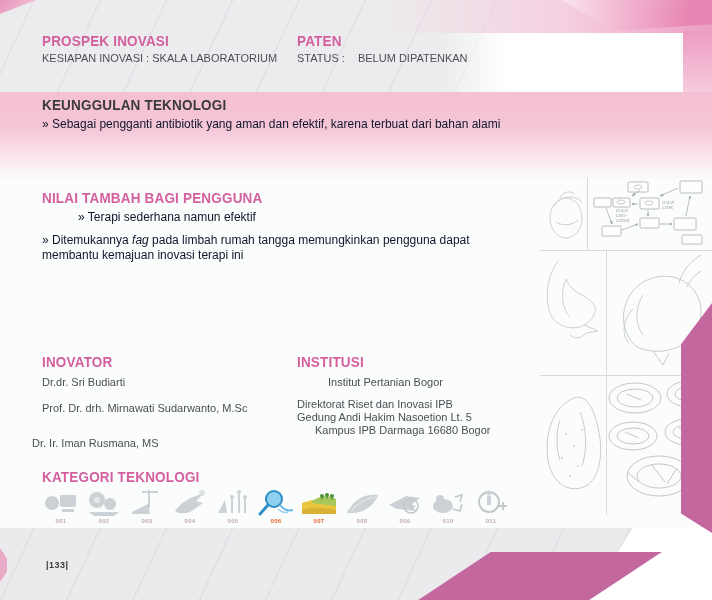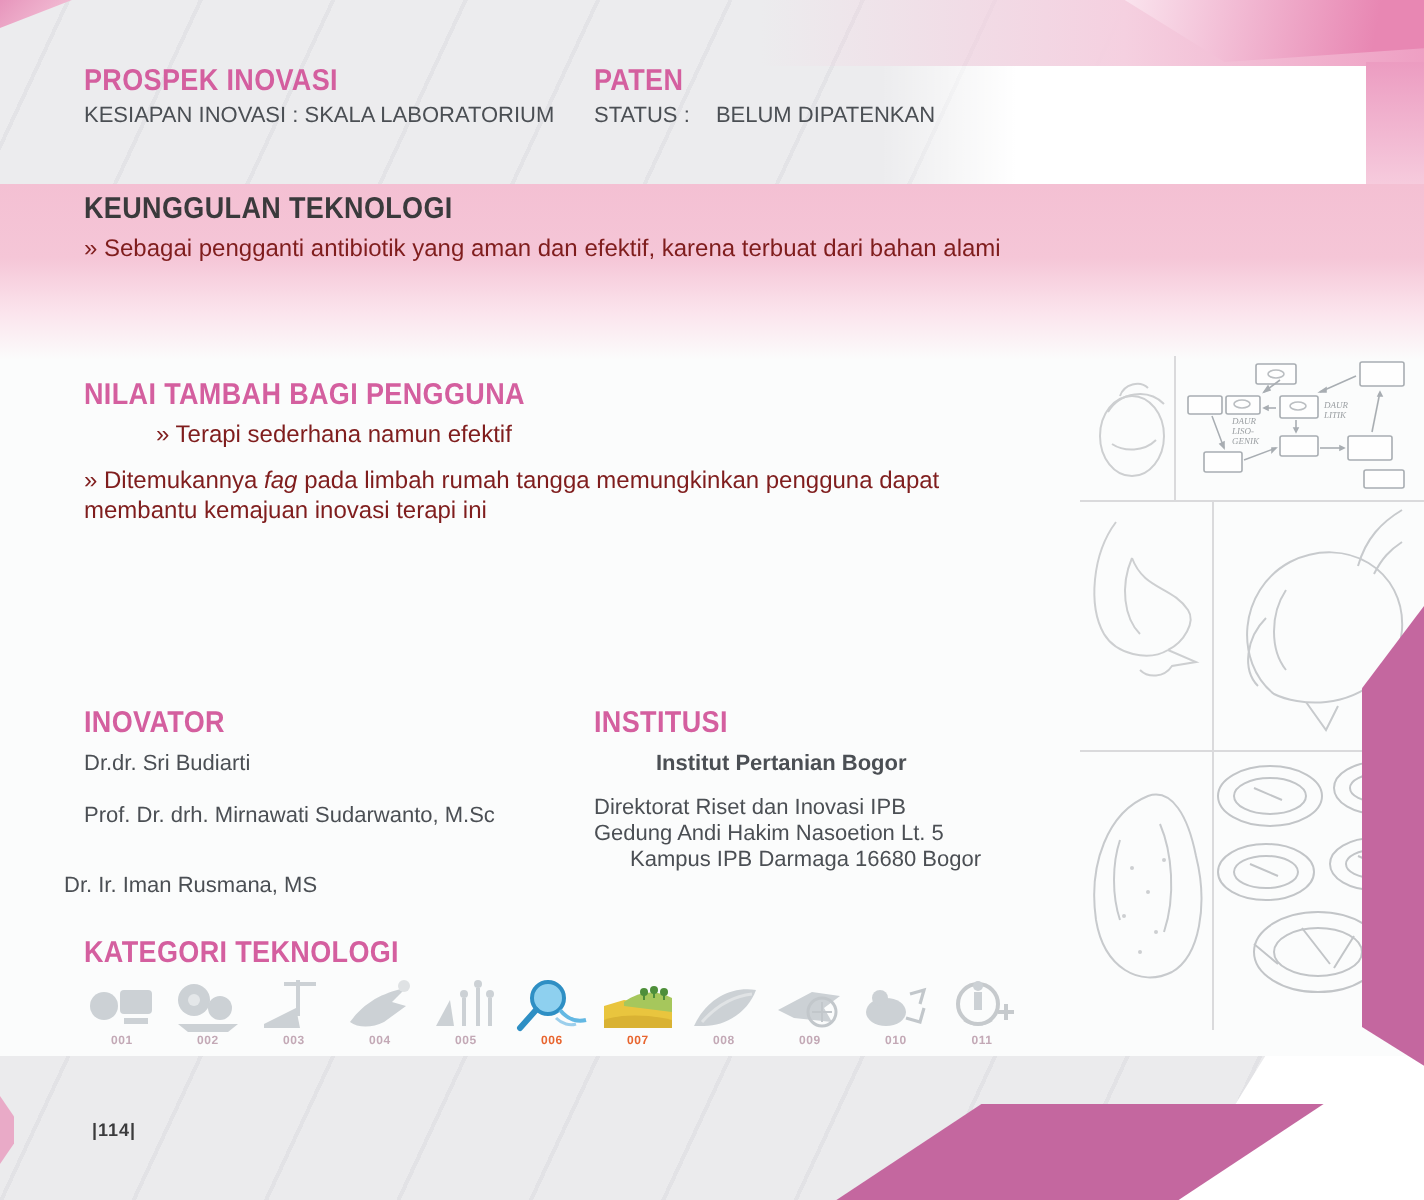--- a/index.html
+++ b/index.html
@@ -41,24 +41,24 @@
   .left-sliver{left:0;top:548px;width:7px;height:34px;background:#e9aac7;
     clip-path:polygon(0 0,100% 30%,100% 70%,0 100%);}
   .watermark{left:540px;top:462px;width:172px;
     font-size:78px;font-weight:700;letter-spacing:-3px;color:#c4679f;line-height:1;}
   
   .h-pink{color:#d45f9f;font-weight:700;font-size:15px;letter-spacing:.2px;
     transform:scaleX(.9);transform-origin:left;white-space:nowrap;}
   .h-dark{color:#3a3a3c;font-weight:700;font-size:15px;letter-spacing:.2px;
     transform:scaleX(.9);transform-origin:left;white-space:nowrap;}
   .body-txt{color:#4b4f54;font-size:11px;line-height:14px;white-space:nowrap;}
-  .bullet{color:#7f1d1d;font-size:12px;line-height:15px;}
+  .bullet{color:#0f172a;font-size:12px;line-height:15px;}
   .wrap2{width:470px;white-space:normal;}
   .it{font-style:italic;}
-  .bold{font-weight:700;padding-left:31px;}
+  .bold{font-weight:400;padding-left:31px;}
   .pagenum{color:#3b3b3d;font-size:9px;font-weight:700;letter-spacing:.5px;}
   
   .gridline{background:#dadadc;}
   .sketch{opacity:.85;}
   
   .cat{position:absolute;width:42px;text-align:center;}
   .cat svg{display:block;margin:0 auto;}
   .catnum{display:block;margin-top:2px;font-size:6px;font-weight:700;color:#c3a9b6;letter-spacing:.3px;}
   .catnum.active{color:#e8652f;}
 </style>
@@ -325,15 +325,15 @@
       <path d="M27 18h8M31 14v8" stroke="#c6cacd" stroke-width="2"></path>
       <path d="M10 22c4 3 10 3 14 0" stroke="#c6cacd" stroke-width="1.2" fill="none"></path>
     </svg>
     <span class="catnum">011</span>
   </div>
 
   <div class="abs rightshape"></div>
   <div class="abs diagband"></div>
   <div class="abs left-sliver"></div>
 
-  <div class="abs pagenum" style="left:46px;top:560px;">|114|</div>
+  <div class="abs pagenum" style="left:46px;top:560px;">|133|</div>
 
 </div>
 
 </body></html>

